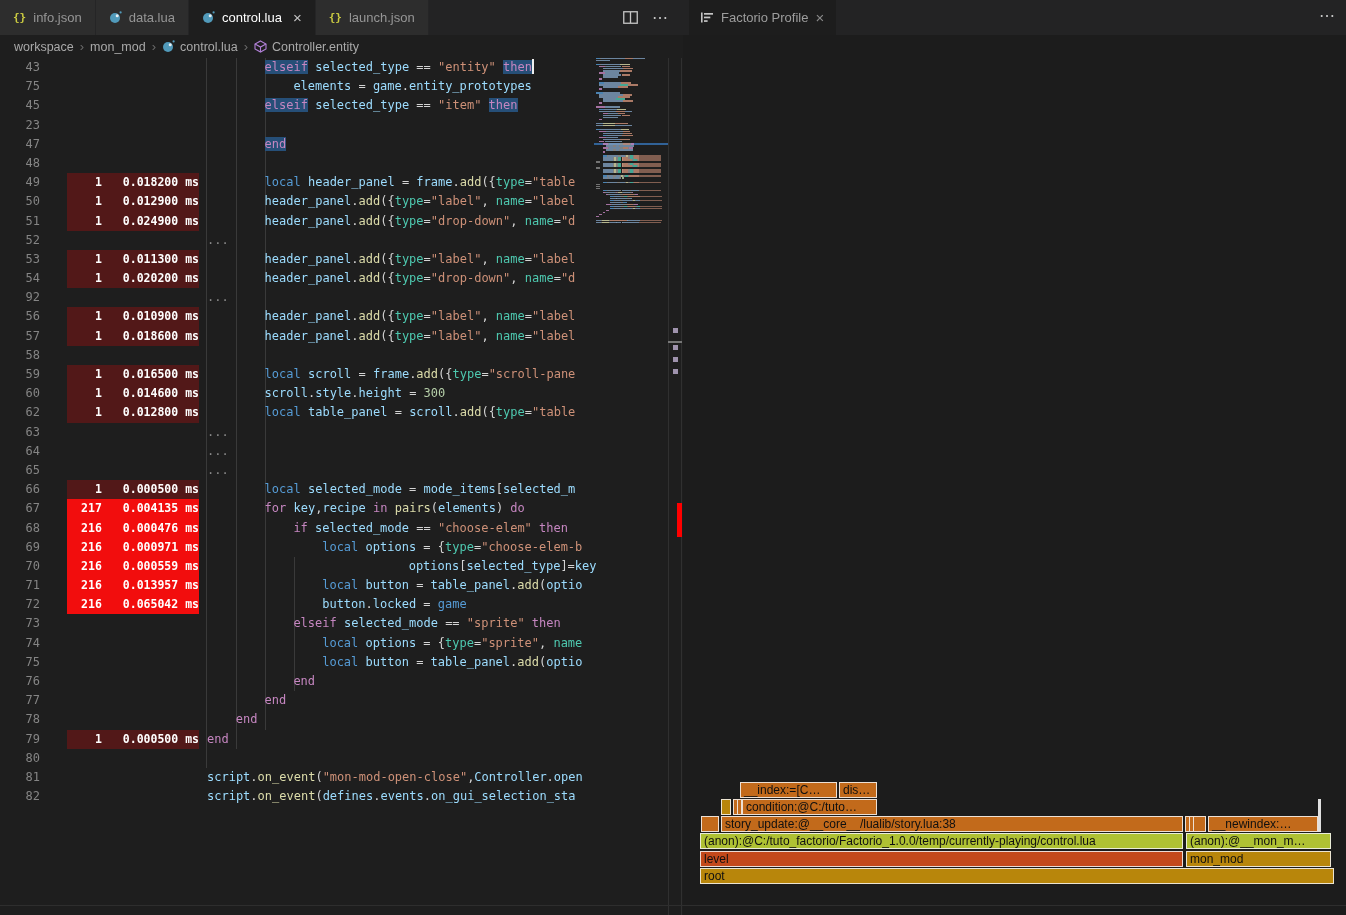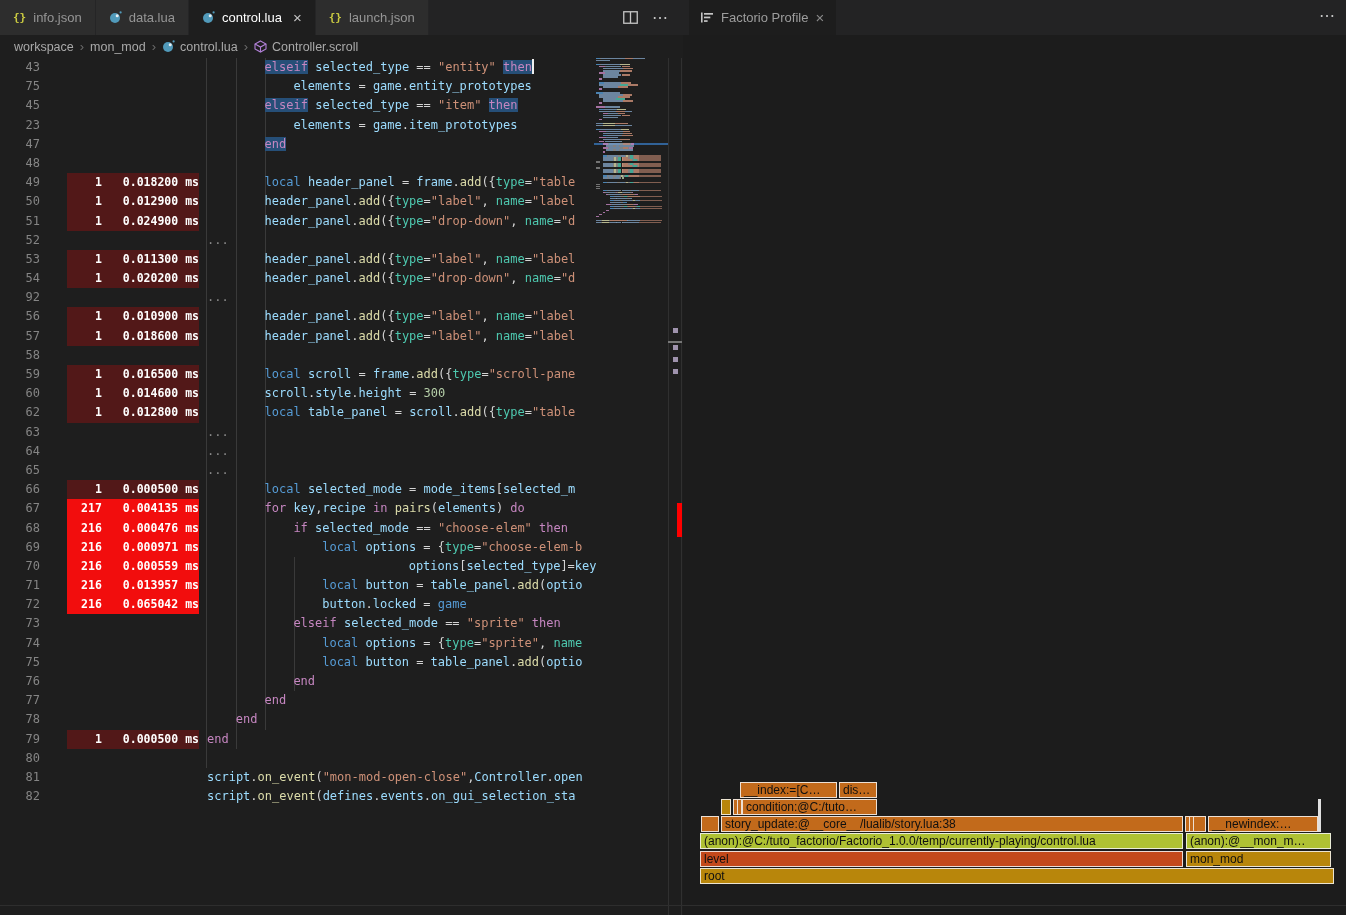--- a/index.html
+++ b/index.html
@@ -155,36 +155,36 @@
         <span>control.lua</span>
       </span>
       <span class="sep">›</span>
       <span class="crumb">
         <span>
           <svg width="13" height="13" viewBox="0 0 13 13" fill="none" stroke="#b180d7" stroke-width="1.1">
             <path d="M6.5 1 L12 4 L12 9 L6.5 12 L1 9 L1 4 Z"></path>
             <path d="M1 4 L6.5 7 L12 4 M6.5 7 L6.5 12"></path>
           </svg>
         </span>
-        <span>Controller.scroll</span>
+        <span>Controller.entity</span>
       </span>
     </div>
 
   <div id="editor">
     <div id="guides">
         <div class="guide" style="left: 206px; top: 0px; height: 710px;"></div>
         <div class="guide" style="left: 236px; top: 0px; height: 691px;"></div>
         <div class="guide" style="left: 265px; top: 0px; height: 672px;"></div>
         <div class="guide" style="left: 294px; top: 499px; height: 134px;"></div>
       </div>
     <div id="lines">
         <div class="cline"><div class="gut">43</div><div class="ann"></div><div class="codetxt" style="padding-left: 57.6px;"><span class="tk-ch">elseif</span><span class="tk-p"> </span><span class="tk-i">selected_type</span><span class="tk-p"> == </span><span class="tk-s">"entity"</span><span class="tk-p"> </span><span class="tk-ch">then</span><span class="cursor"></span></div></div>
         <div class="cline"><div class="gut">75</div><div class="ann"></div><div class="codetxt" style="padding-left: 86.4px;"><span class="tk-i">elements</span><span class="tk-p"> = </span><span class="tk-i">game</span><span class="tk-p">.</span><span class="tk-i">entity_prototypes</span></div></div>
         <div class="cline"><div class="gut">45</div><div class="ann"></div><div class="codetxt" style="padding-left: 57.6px;"><span class="tk-ch">elseif</span><span class="tk-p"> </span><span class="tk-i">selected_type</span><span class="tk-p"> == </span><span class="tk-s">"item"</span><span class="tk-p"> </span><span class="tk-ch">then</span></div></div>
-        <div class="cline"><div class="gut">23</div><div class="ann"></div><div class="codetxt" style="padding-left: 86.4px;"><span class="tk-i">elements</span><span class="tk-p"> = </span><span class="tk-i">game</span><span class="tk-p">.</span><span class="tk-i">item_prototypes</span></div></div>
+        <div class="cline"><div class="gut">23</div><div class="ann"></div></div>
         <div class="cline"><div class="gut">47</div><div class="ann"></div><div class="codetxt" style="padding-left: 57.6px;"><span class="tk-ch">end</span></div></div>
         <div class="cline"><div class="gut">48</div><div class="ann"></div><div class="codetxt"></div></div>
         <div class="cline"><div class="gut">49</div><div class="ann"><div class="badge w"><span class="cnt">1</span><span class="tim">0.018200 ms</span></div></div><div class="codetxt" style="padding-left: 57.6px;"><span class="tk-k">local</span><span class="tk-p"> </span><span class="tk-i">header_panel</span><span class="tk-p"> = </span><span class="tk-i">frame</span><span class="tk-p">.</span><span class="tk-f">add</span><span class="tk-p">({</span><span class="tk-ty">type</span><span class="tk-p">=</span><span class="tk-s">"table</span></div></div>
         <div class="cline"><div class="gut">50</div><div class="ann"><div class="badge w"><span class="cnt">1</span><span class="tim">0.012900 ms</span></div></div><div class="codetxt" style="padding-left: 57.6px;"><span class="tk-i">header_panel</span><span class="tk-p">.</span><span class="tk-f">add</span><span class="tk-p">({</span><span class="tk-ty">type</span><span class="tk-p">=</span><span class="tk-s">"label"</span><span class="tk-p">, </span><span class="tk-ty">name</span><span class="tk-p">=</span><span class="tk-s">"label</span></div></div>
         <div class="cline"><div class="gut">51</div><div class="ann"><div class="badge w"><span class="cnt">1</span><span class="tim">0.024900 ms</span></div></div><div class="codetxt" style="padding-left: 57.6px;"><span class="tk-i">header_panel</span><span class="tk-p">.</span><span class="tk-f">add</span><span class="tk-p">({</span><span class="tk-ty">type</span><span class="tk-p">=</span><span class="tk-s">"drop-down"</span><span class="tk-p">, </span><span class="tk-ty">name</span><span class="tk-p">=</span><span class="tk-s">"d</span></div></div>
         <div class="cline"><div class="gut">52</div><div class="ann"></div><div class="codetxt"><span class="tk-d">...</span></div></div>
         <div class="cline"><div class="gut">53</div><div class="ann"><div class="badge w"><span class="cnt">1</span><span class="tim">0.011300 ms</span></div></div><div class="codetxt" style="padding-left: 57.6px;"><span class="tk-i">header_panel</span><span class="tk-p">.</span><span class="tk-f">add</span><span class="tk-p">({</span><span class="tk-ty">type</span><span class="tk-p">=</span><span class="tk-s">"label"</span><span class="tk-p">, </span><span class="tk-ty">name</span><span class="tk-p">=</span><span class="tk-s">"label</span></div></div>
         <div class="cline"><div class="gut">54</div><div class="ann"><div class="badge w"><span class="cnt">1</span><span class="tim">0.020200 ms</span></div></div><div class="codetxt" style="padding-left: 57.6px;"><span class="tk-i">header_panel</span><span class="tk-p">.</span><span class="tk-f">add</span><span class="tk-p">({</span><span class="tk-ty">type</span><span class="tk-p">=</span><span class="tk-s">"drop-down"</span><span class="tk-p">, </span><span class="tk-ty">name</span><span class="tk-p">=</span><span class="tk-s">"d</span></div></div>
         <div class="cline"><div class="gut">92</div><div class="ann"></div><div class="codetxt"><span class="tk-d">...</span></div></div>
         <div class="cline"><div class="gut">56</div><div class="ann"><div class="badge w"><span class="cnt">1</span><span class="tim">0.010900 ms</span></div></div><div class="codetxt" style="padding-left: 57.6px;"><span class="tk-i">header_panel</span><span class="tk-p">.</span><span class="tk-f">add</span><span class="tk-p">({</span><span class="tk-ty">type</span><span class="tk-p">=</span><span class="tk-s">"label"</span><span class="tk-p">, </span><span class="tk-ty">name</span><span class="tk-p">=</span><span class="tk-s">"label</span></div></div>

